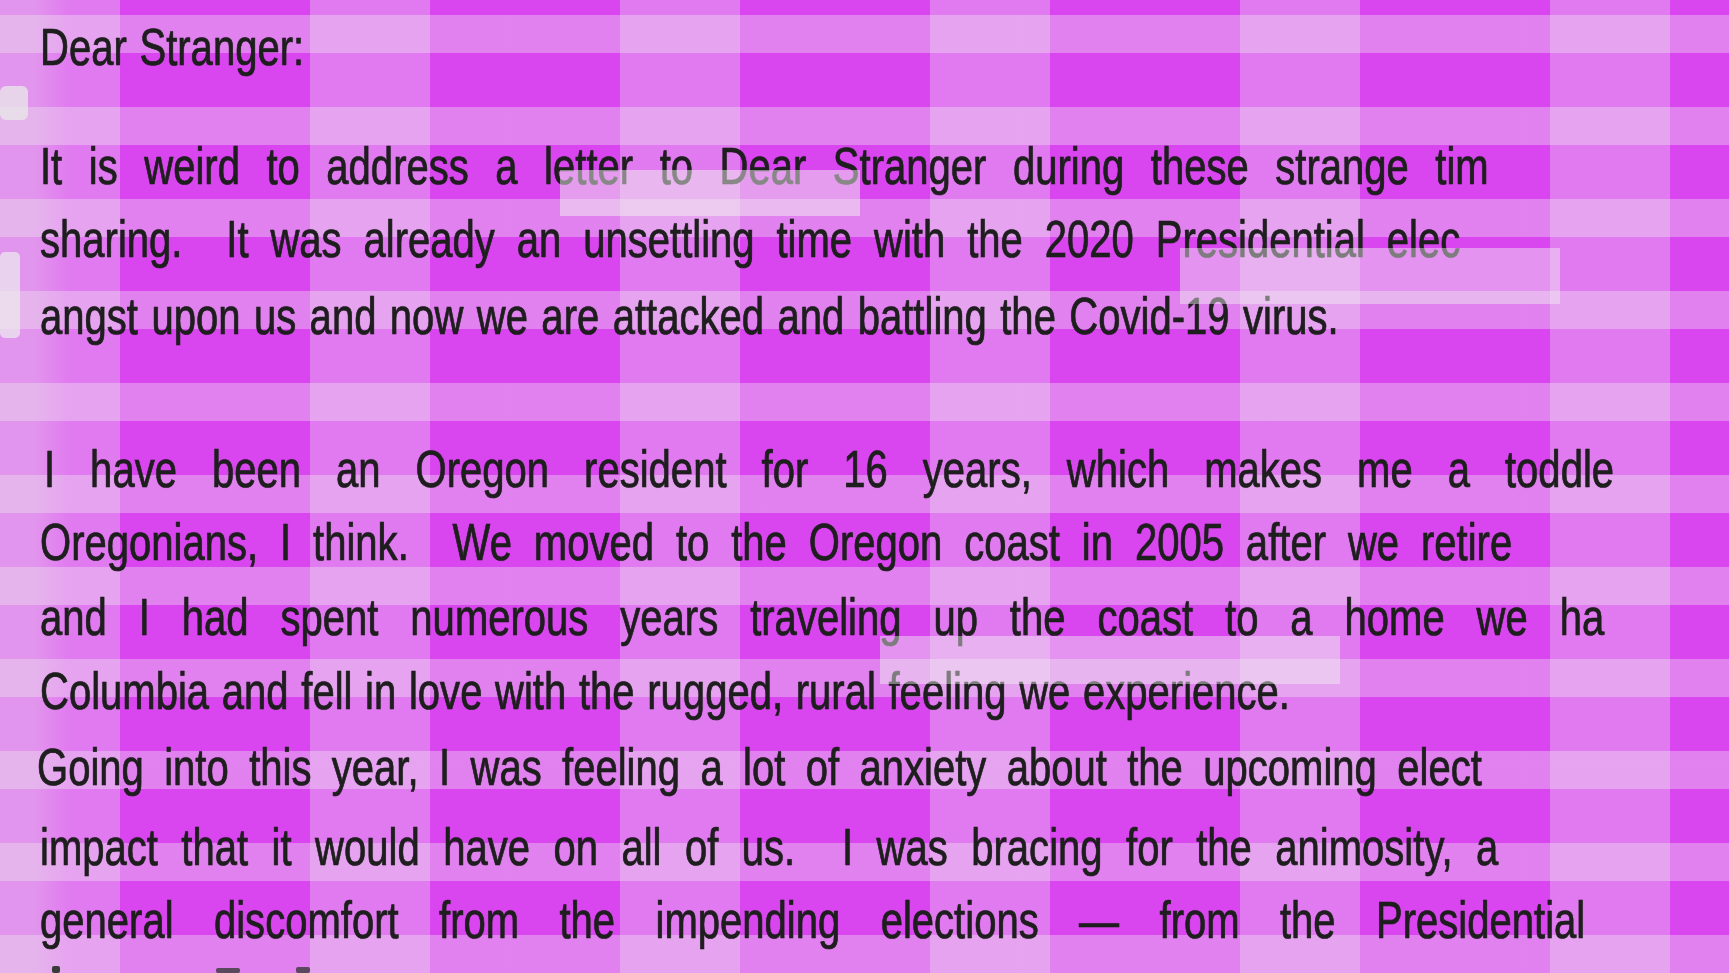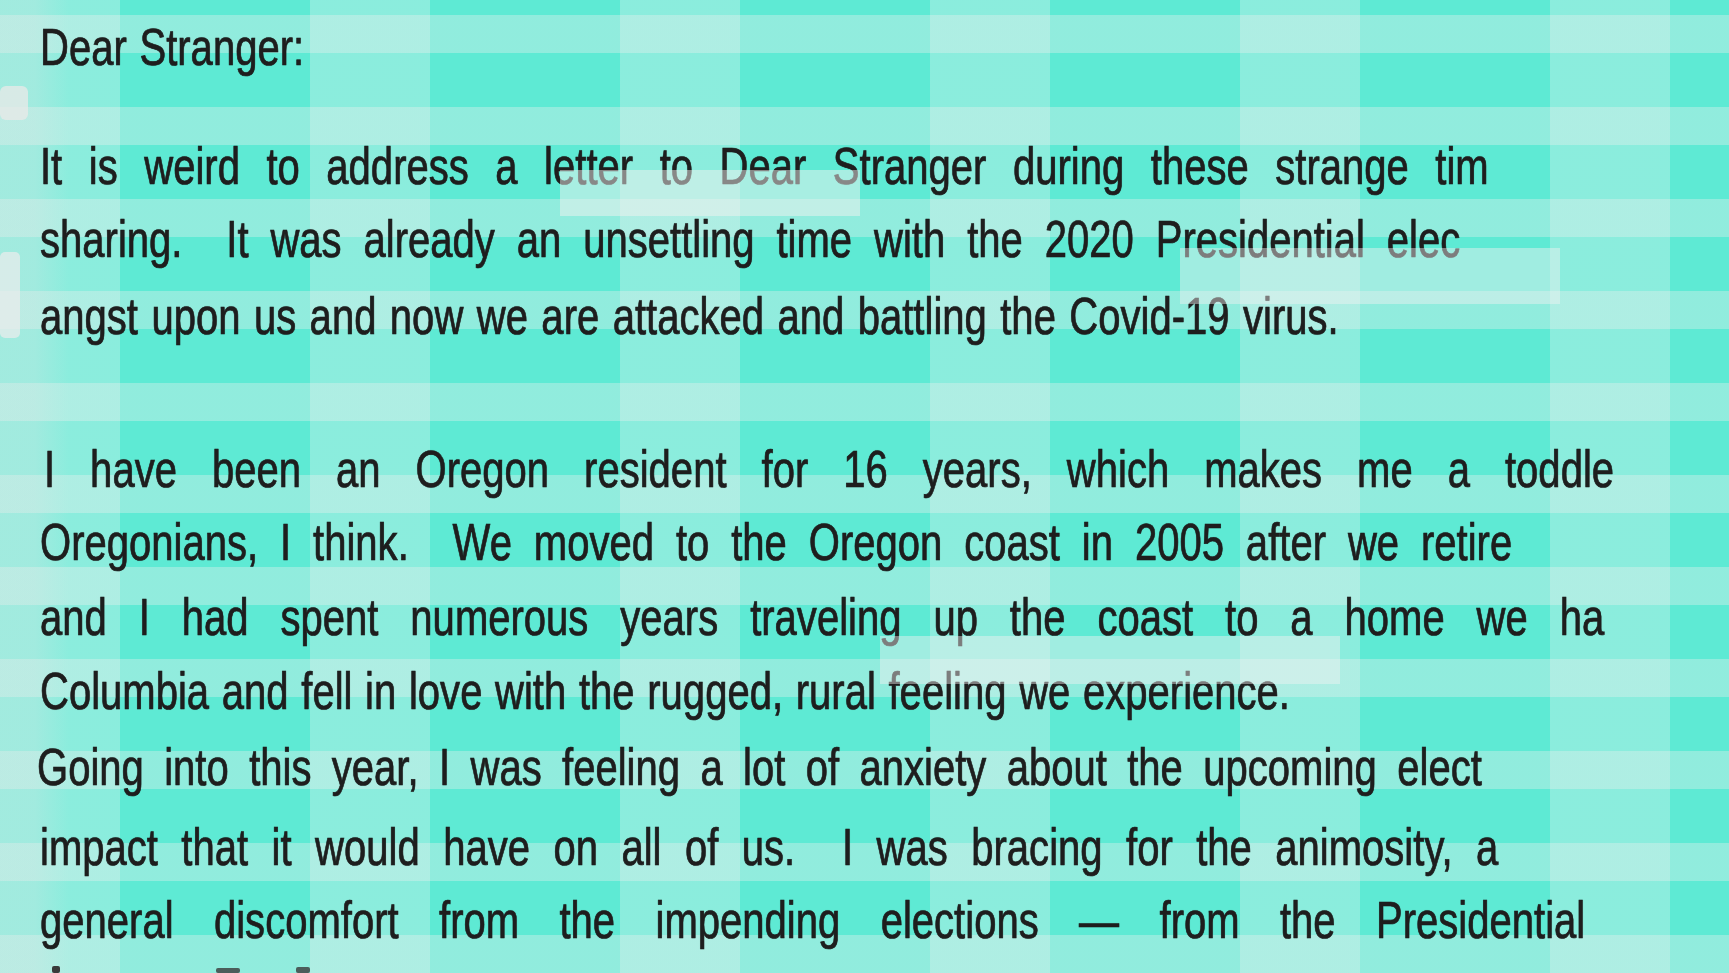--- a/index.html
+++ b/index.html
@@ -9,21 +9,21 @@
   body {
     width: 1729px;
     height: 973px;
     overflow: hidden;
     position: relative;
     font-family: "Liberation Sans", sans-serif;
   }
   .page {
     position: absolute;
     inset: 0;
-    background: #5eead4;
+    background: #d946ef;
     overflow: hidden;
     padding-left: 16px;
   }
   
   .page::before {
     content: "";
     position: absolute;
     inset: 0;
     background:
       linear-gradient(90deg, rgba(228,228,228,0.25) 0 2%, rgba(255,255,255,0) 4%),

